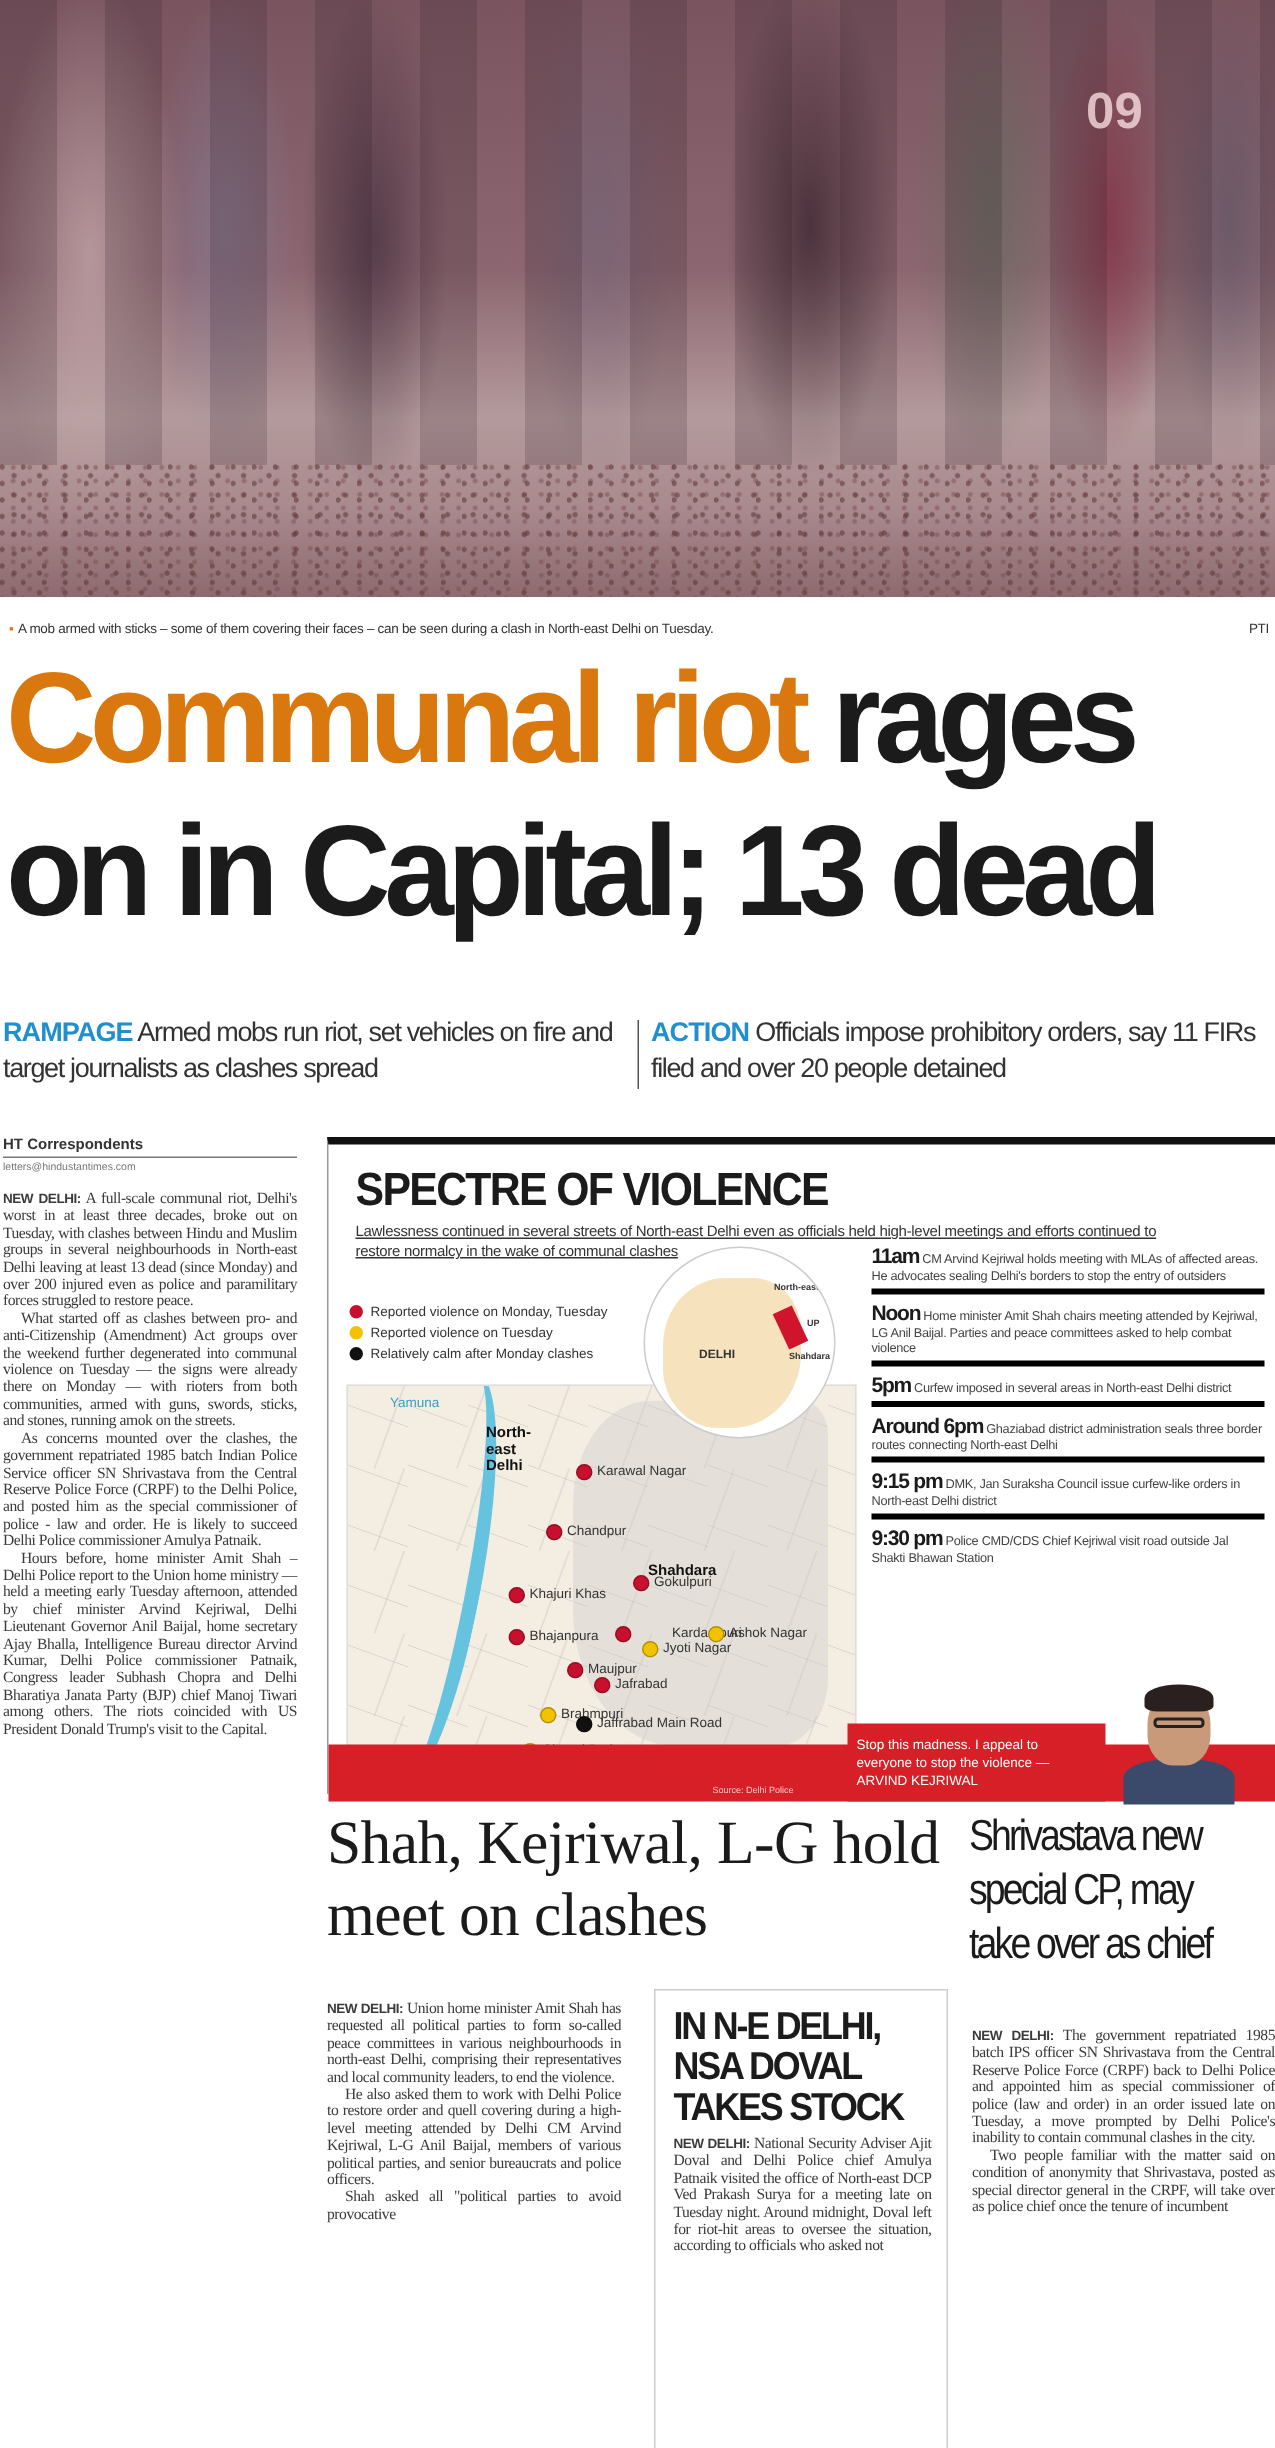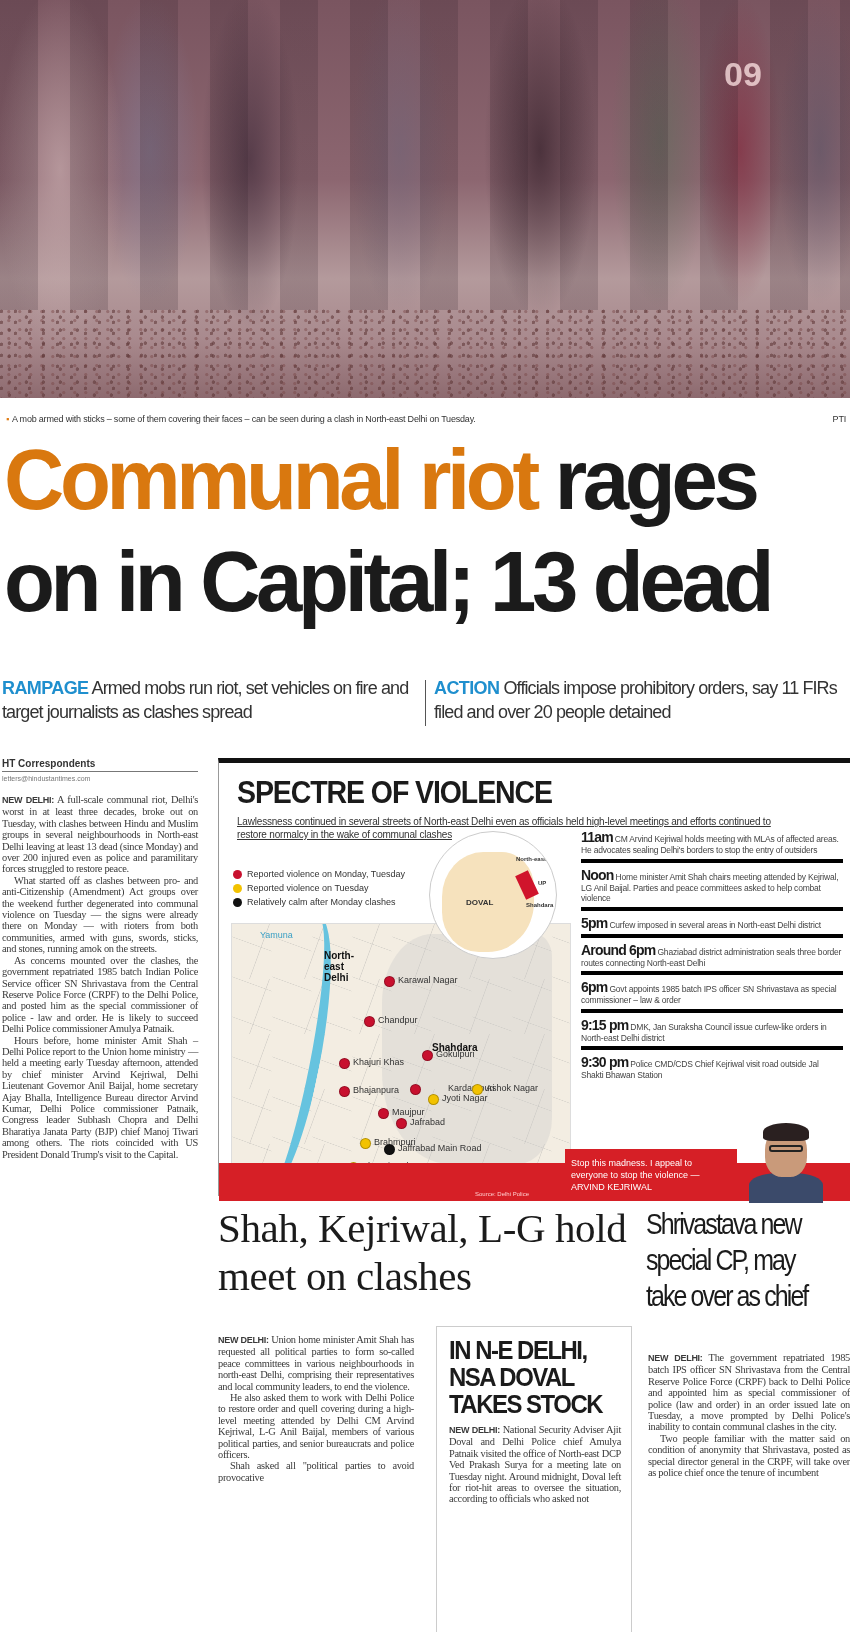--- a/index.html
+++ b/index.html
@@ -232,32 +232,31 @@
         <div class="pin black" style="left: 152px; top: 220px;"></div>
         <div class="place" style="left: 166px; top: 219px;">Jaffrabad Main Road</div>
         <div class="pin yellow" style="left: 116px; top: 238px;"></div>
         <div class="place" style="left: 130px; top: 237px;">Shastri Park</div>
       </div>
   </div>
 
   <div class="inset">
     <div class="delhi"></div>
     <div class="hot"></div>
-    <div class="lbl" style="left:36px;top:66px">DOVAL</div>
+    <div class="lbl" style="left:36px;top:66px">DELHI</div>
     <div class="lbl" style="left:86px;top:24px;font-size:6px">North-east</div>
     <div class="lbl" style="left:108px;top:48px;font-size:6px">UP</div>
     <div class="lbl" style="left:96px;top:70px;font-size:6px">Shahdara</div>
   </div>
 
   <div class="timeline">
     <div class="tl-item"><span class="tl-time">11am</span><span>CM Arvind Kejriwal holds meeting with MLAs of affected areas. He advocates sealing Delhi's borders to stop the entry of outsiders</span></div>
     <div class="tl-item"><span class="tl-time">Noon</span><span>Home minister Amit Shah chairs meeting attended by Kejriwal, LG Anil Baijal. Parties and peace committees asked to help combat violence</span></div>
     <div class="tl-item"><span class="tl-time">5pm</span><span>Curfew imposed in several areas in North-east Delhi district</span></div>
     <div class="tl-item"><span class="tl-time">Around 6pm</span><span>Ghaziabad district administration seals three border routes connecting North-east Delhi</span></div>
-    <div class="tl-item"><span class="tl-time">6pm</span><span>Govt appoints 1985 batch IPS officer SN Shrivastava as special commissioner – law &amp; order</span></div>
     <div class="tl-item"><span class="tl-time">9:15 pm</span><span>DMK, Jan Suraksha Council issue curfew-like orders in North-east Delhi district</span></div>
     <div class="tl-item" style="border-bottom:none"><span class="tl-time">9:30 pm</span><span>Police CMD/CDS Chief Kejriwal visit road outside Jal Shakti Bhawan Station</span></div>
   </div>
 
   <div class="redbar"></div>
   <div class="quote-box">Stop this madness. I appeal to everyone to stop the violence — ARVIND KEJRIWAL</div>
   <div class="map-credit">Source: Delhi Police</div>
   <div class="portrait">
     <div class="body"></div>
     <div class="head"></div>

